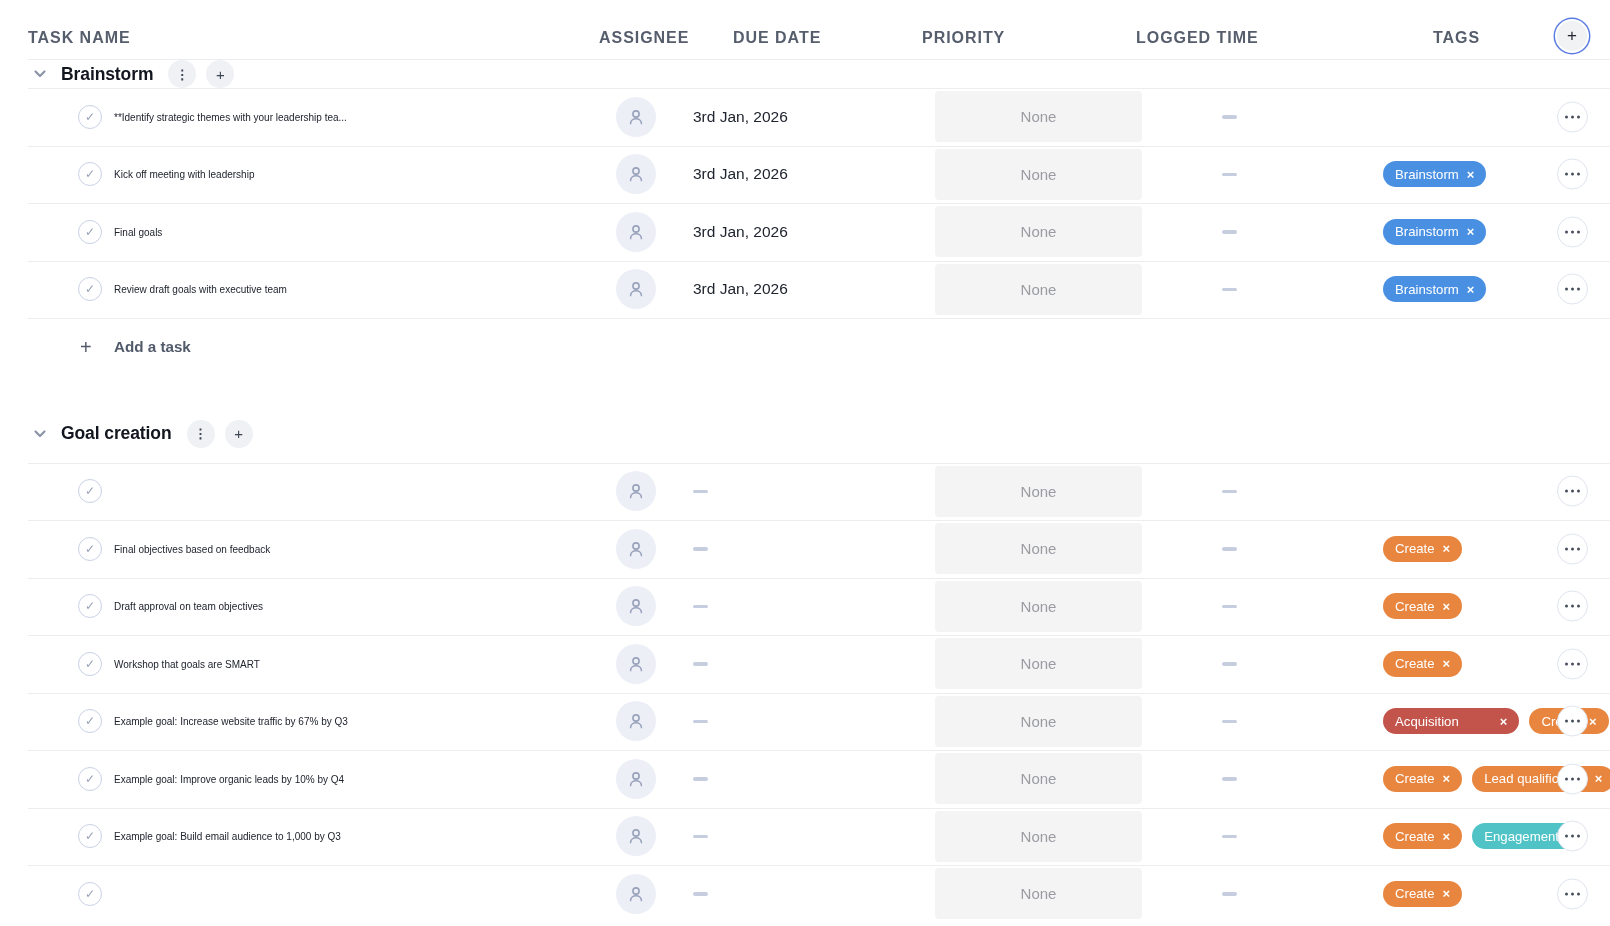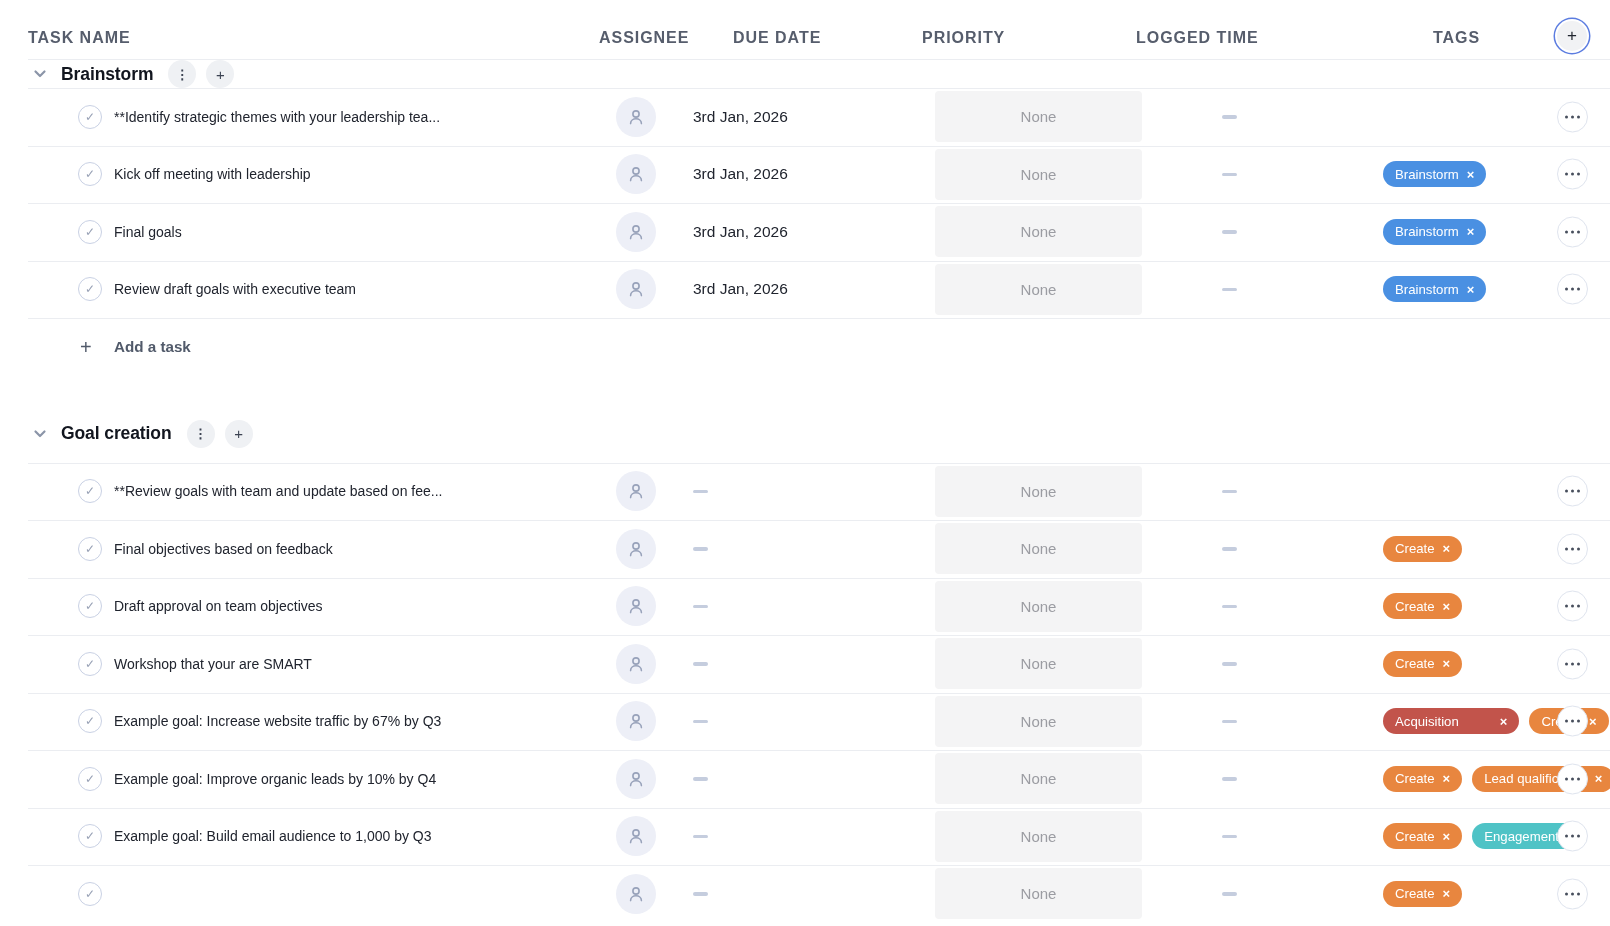--- a/index.html
+++ b/index.html
@@ -34,21 +34,21 @@
   .plus-btn{margin-left:10px;font-size:15px;font-weight:400;}
   
   .task-row,.add-row{position:relative;height:57.5px;}
   .task-row::before,.add-row::before{content:"";position:absolute;left:28px;right:0;top:0;border-top:1px solid var(--row-border);}
   .check{
     position:absolute;left:78px;top:50%;transform:translateY(-50%);width:24px;height:24px;border-radius:50%;
     border:1.5px solid #c9d1e4;background:transparent;color:#99a2b6;cursor:pointer;padding:0;
     display:flex;align-items:center;justify-content:center;
   }
   .check-glyph{font-size:12px;line-height:1;}
-  .task-name{position:absolute;left:114px;top:50%;transform:translateY(-50%);font-size:14px;color:#20242e;white-space:nowrap;cursor:pointer;}
+  .task-name{position:absolute;left:114px;top:50%;transform:translateY(-50%);font-size:10px;color:#20242e;white-space:nowrap;cursor:pointer;}
   .avatar{
     position:absolute;left:616px;top:50%;transform:translateY(-50%);width:40px;height:40px;border-radius:50%;
     background:#edeff7;border:none;cursor:pointer;display:flex;align-items:center;justify-content:center;padding:0;
   }
   .due-cell{position:absolute;left:693px;top:0;height:100%;display:flex;align-items:center;cursor:pointer;}
   .due-text{font-size:15.5px;color:#20242e;white-space:nowrap;}
   .dash{display:inline-block;width:15px;height:3.5px;border-radius:2px;background:#c5cdde;}
   .priority-cell{
     position:absolute;left:935px;top:3px;width:207px;height:51px;border-radius:4px;background:#f4f4f5;
     display:flex;align-items:center;justify-content:center;cursor:pointer;
@@ -271,21 +271,20 @@
       </button>
     <button class="round-btn plus-btn">
         <span>+</span>
       </button>
   </div>
 
   <div class="task-row">
     <button class="check">
         <span class="check-glyph">✓</span>
       </button>
-    <div class="task-name">**Review goals with team and update based on fee...</div>
     <button class="avatar">
       <span>
           <svg width="20" height="20" viewBox="0 0 20 20">
             <circle cx="10" cy="7" r="3.1" fill="none" stroke="#98a2ba" stroke-width="1.6"></circle>
             <path d="M4.6 16.6 c0-3.1 2.6-4.8 5.4-4.8 s5.4 1.7 5.4 4.8" fill="none" stroke="#98a2ba" stroke-width="1.6" stroke-linecap="round"></path>
           </svg>
         </span>
     </button>
     <div class="due-cell">
         <span class="dash"></span>
@@ -376,21 +375,21 @@
           <i></i>
           <i></i>
         </span>
       </button>
   </div>
 
   <div class="task-row">
     <button class="check">
         <span class="check-glyph">✓</span>
       </button>
-    <div class="task-name">Workshop that your are SMART</div>
+    <div class="task-name">Workshop that goals are SMART</div>
     <button class="avatar">
       <span>
           <svg width="20" height="20" viewBox="0 0 20 20">
             <circle cx="10" cy="7" r="3.1" fill="none" stroke="#98a2ba" stroke-width="1.6"></circle>
             <path d="M4.6 16.6 c0-3.1 2.6-4.8 5.4-4.8 s5.4 1.7 5.4 4.8" fill="none" stroke="#98a2ba" stroke-width="1.6" stroke-linecap="round"></path>
           </svg>
         </span>
     </button>
     <div class="due-cell">
         <span class="dash"></span>

